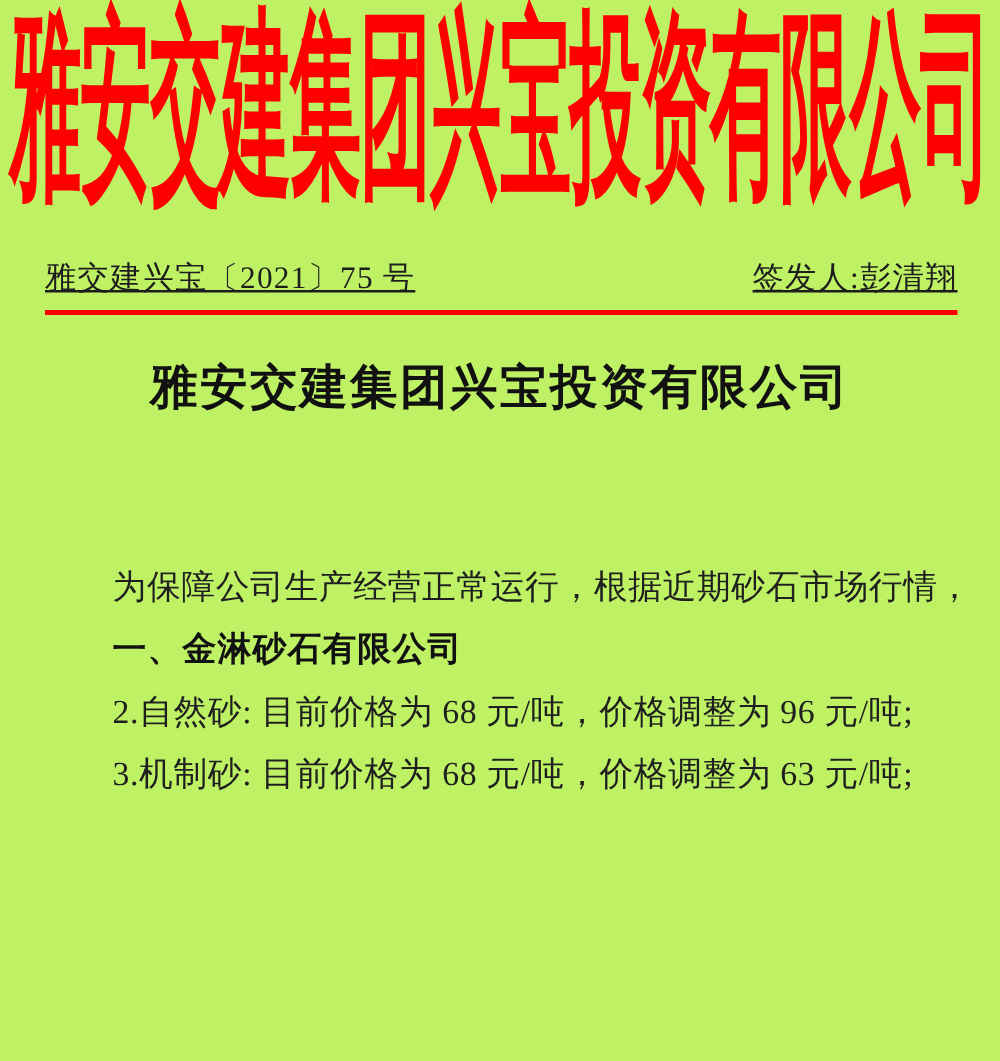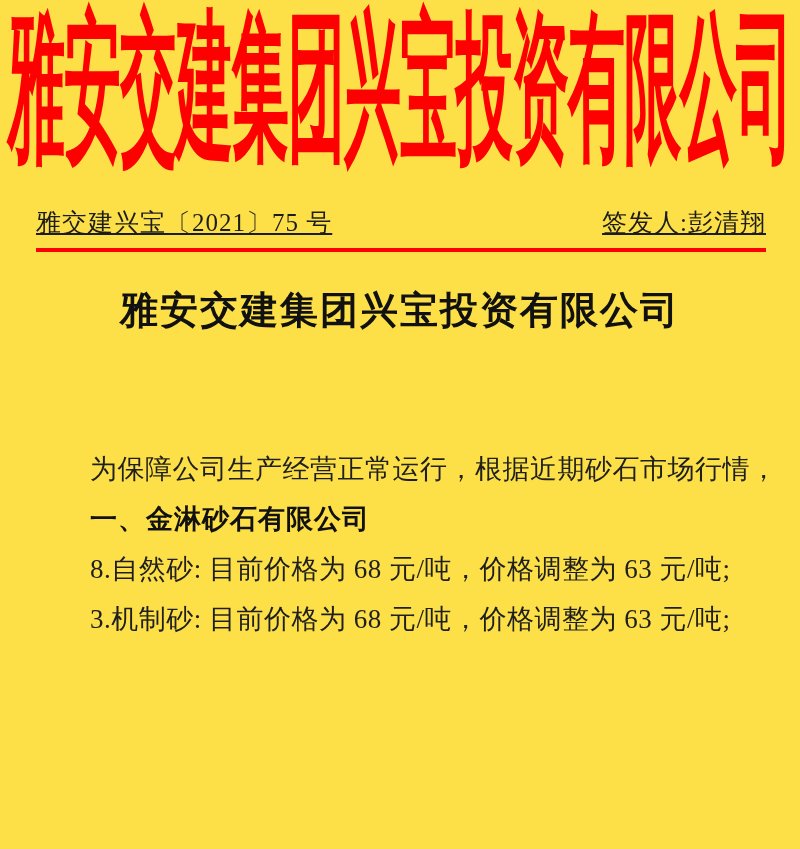--- a/index.html
+++ b/index.html
@@ -2,21 +2,21 @@
 <html lang="zh" style="--accent: #fe0000;"><head>
 <meta charset="utf-8">
 <style>
   :root { --accent: #fe0000; --ink: #1d1d1d; }
   * { box-sizing: border-box; }
   html, body { margin: 0; padding: 0; background: #ffffff; }
   .page {
     position: relative;
     width: 800px;
     height: 849px;
-    background: #fde047;
+    background: #bef264;
     overflow: hidden;
     color: var(--ink);
     font-family: "Liberation Serif", "DejaVu Serif", serif;
   }
 
   
   .letterhead {
     position: absolute;
     top: 6px;
     left: 0;
@@ -117,17 +117,17 @@
 
   <div class="red-rule"></div>
 
   <div class="doc-title">
     <div>雅安交建集团兴宝投资有限公司</div>
   </div>
 
   <div class="doc-body">
     <div class="para-line indent-2em">为保障公司生产经营正常运行，根据近期砂石市场行情，</div>
     <div class="section-heading">一、金淋砂石有限公司</div>
-    <div class="price-item">8.自然砂: 目前价格为 68 元/吨，价格调整为 63 元/吨;</div>
+    <div class="price-item">2.自然砂: 目前价格为 68 元/吨，价格调整为 96 元/吨;</div>
     <div class="price-item">3.机制砂: 目前价格为 68 元/吨，价格调整为 63 元/吨;</div>
   </div>
 
 </div>
 
 </body></html>

